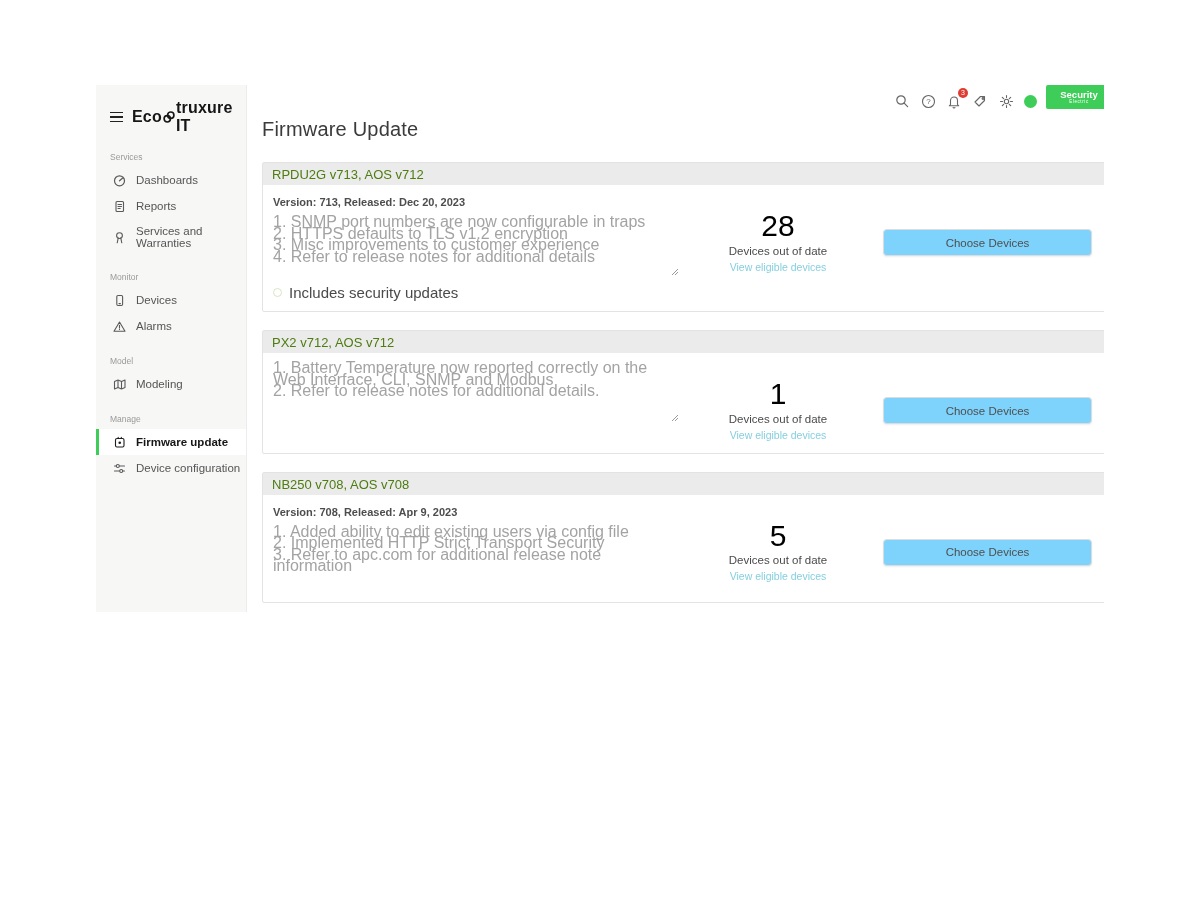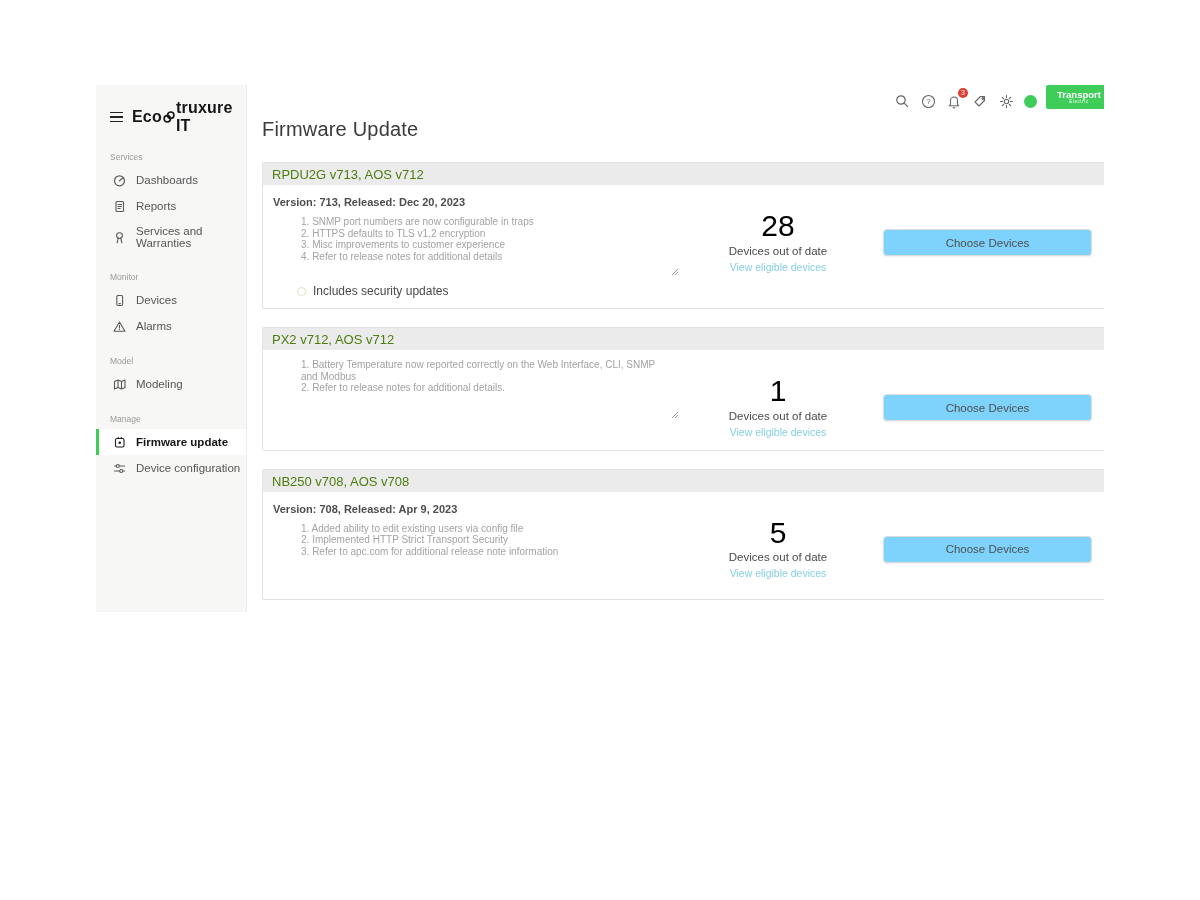--- a/index.html
+++ b/index.html
@@ -39,24 +39,24 @@
   .tab { font-size:11.5px; color:#666; padding-bottom:5px; cursor:pointer; }
   .tab.active { color:#393939; font-weight:700; border-bottom:3px solid #3dcd58; }
 
   .cards { margin-top:21px; display:flex; flex-direction:column; gap:18px; }
   .card { border:1px solid #e3e3e3; border-radius:2px; background:#fff; }
   .card-header { background:#ebebeb; padding:4px 9px 3px 9px; font-size:13px; color:#4d7c0f; }
   .card-body { display:flex; align-items:flex-start; padding:9px 0 10px 10px; }
   .notes-col { width:400px; }
   .version-line { font-size:11px; font-weight:700; color:#4d4d4d; margin:2px 0 8px 0; }
   .textarea-region { position:relative; min-height:66px; }
-  .notes-list { list-style:none; counter-reset:n; font-size:10px; color:#a3a3a3; line-height:11.5px;margin-left:28px; }
+  .notes-list { list-style:none; counter-reset:n; font-size:16px; color:#a3a3a3; line-height:11.5px; }
   .notes-list li::before { counter-increment:n; content:counter(n) ". "; }
   .resize-handle { position:absolute; right:-6px; bottom:2px; }
-  .security-note { display:flex; align-items:center; gap:7px; font-size:12px; color:#4a4a4a; margin-top:2px;margin-left:24px; }
+  .security-note { display:flex; align-items:center; gap:7px; font-size:15px; color:#4a4a4a; margin-top:2px; }
   .security-icon { width:9px; height:9px; border:1.5px solid #d9e4c3; border-radius:50%; }
 
   .count-col { width:210px; text-align:center; padding-top:16px; }
   .count-number { font-size:30px; font-weight:400; color:#000000; line-height:1.05; }
   .count-label { font-size:11.5px; color:#4a4a4a; margin-top:3px; }
   .eligible-link { display:inline-block; font-size:10.5px; color:#85cfe0; margin-top:4px; cursor:pointer; }
 
   .button-col { flex:1; display:flex; justify-content:flex-end; padding:35px 19px 0 0; }
   .choose-btn { width:209px; height:27px; background:#7dd3fc; border:1px solid #dcdcdc; border-radius:4px;
     box-shadow:0 1px 2px rgba(0,0,0,.07); font-size:11.5px; color:#4f4f4f;
@@ -182,21 +182,21 @@
         </span>
         <span class="icon-btn">
           <svg width="15" height="15" viewBox="0 0 15 15" fill="none" stroke="#666" stroke-width="1.1" stroke-linecap="round">
               <circle cx="7.5" cy="7.5" r="2.2"></circle>
               <path d="M7.5 1.5v2M7.5 11.5v2M1.5 7.5h2M11.5 7.5h2M3.3 3.3l1.4 1.4M10.3 10.3l1.4 1.4M11.7 3.3l-1.4 1.4M4.7 10.3l-1.4 1.4"></path>
             </svg>
         </span>
         <span class="status-dot"></span>
       </div>
       <div class="schneider">
-        <span class="l1">Transport</span>
+        <span class="l1">Security</span>
         <span class="l2">Electric</span>
       </div>
     </div>
 
     <h1 class="page-title">Firmware Update</h1>
 
 
     <div class="cards">
 
       <section class="card">

